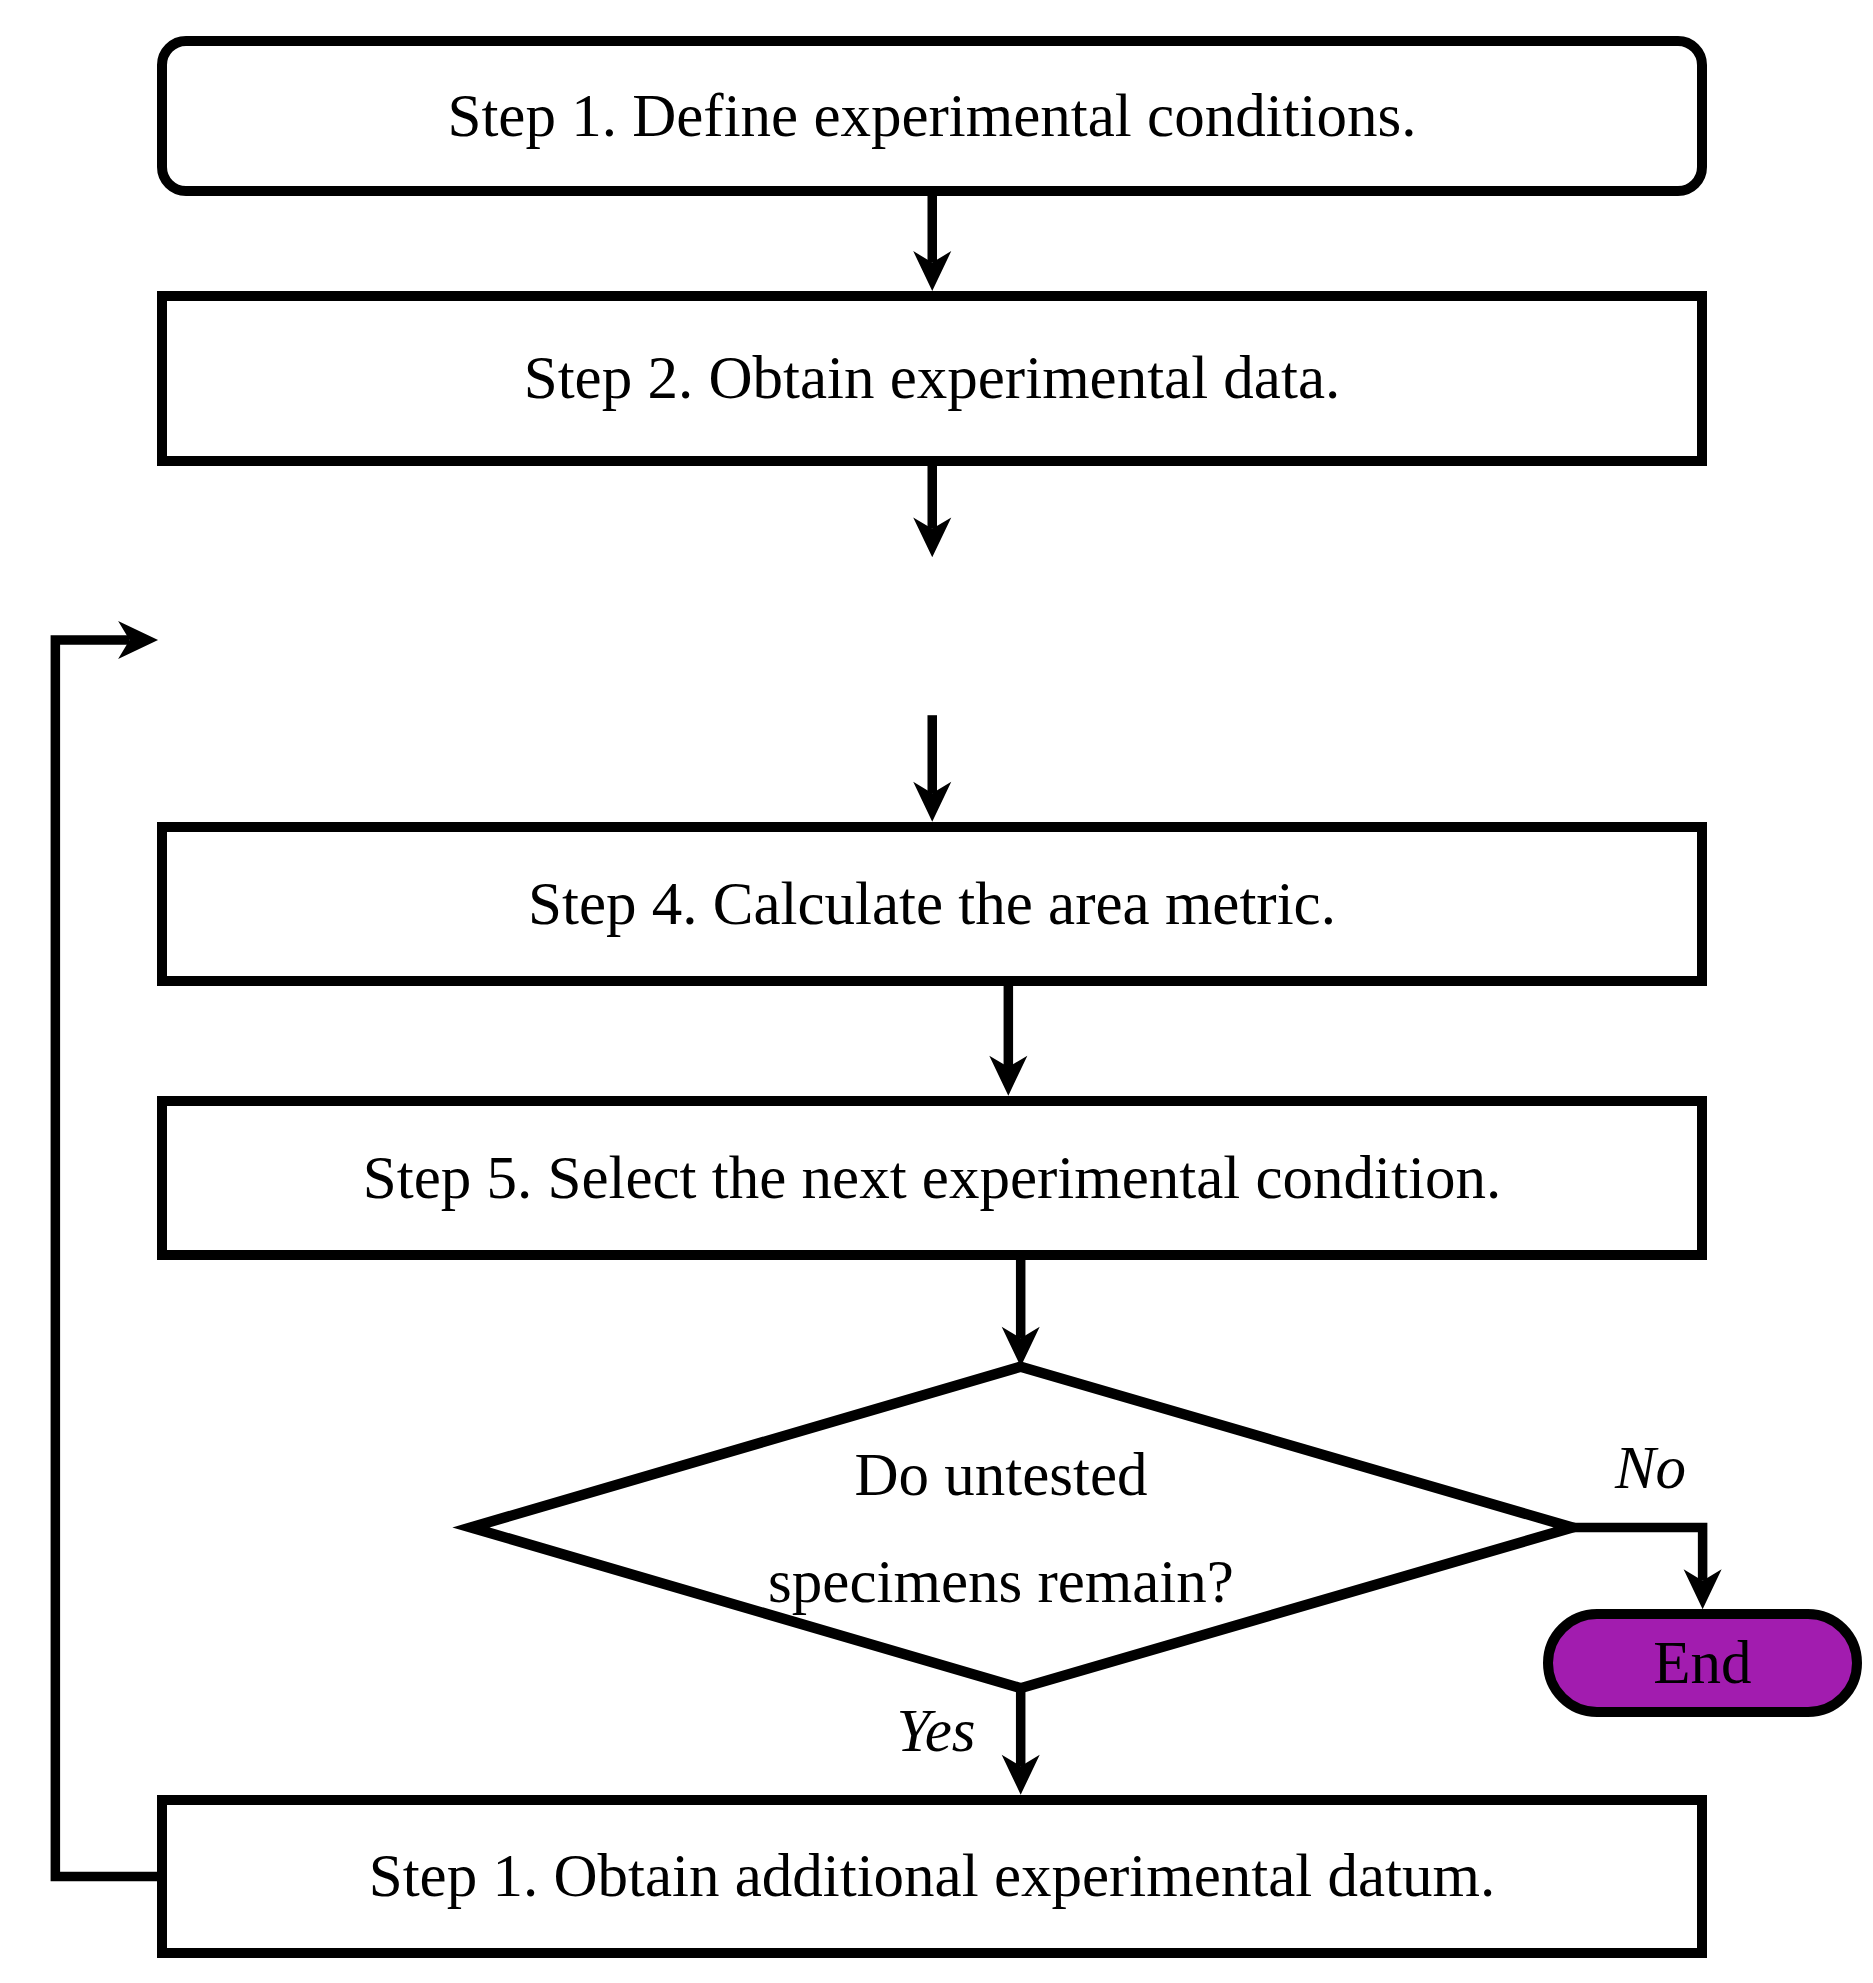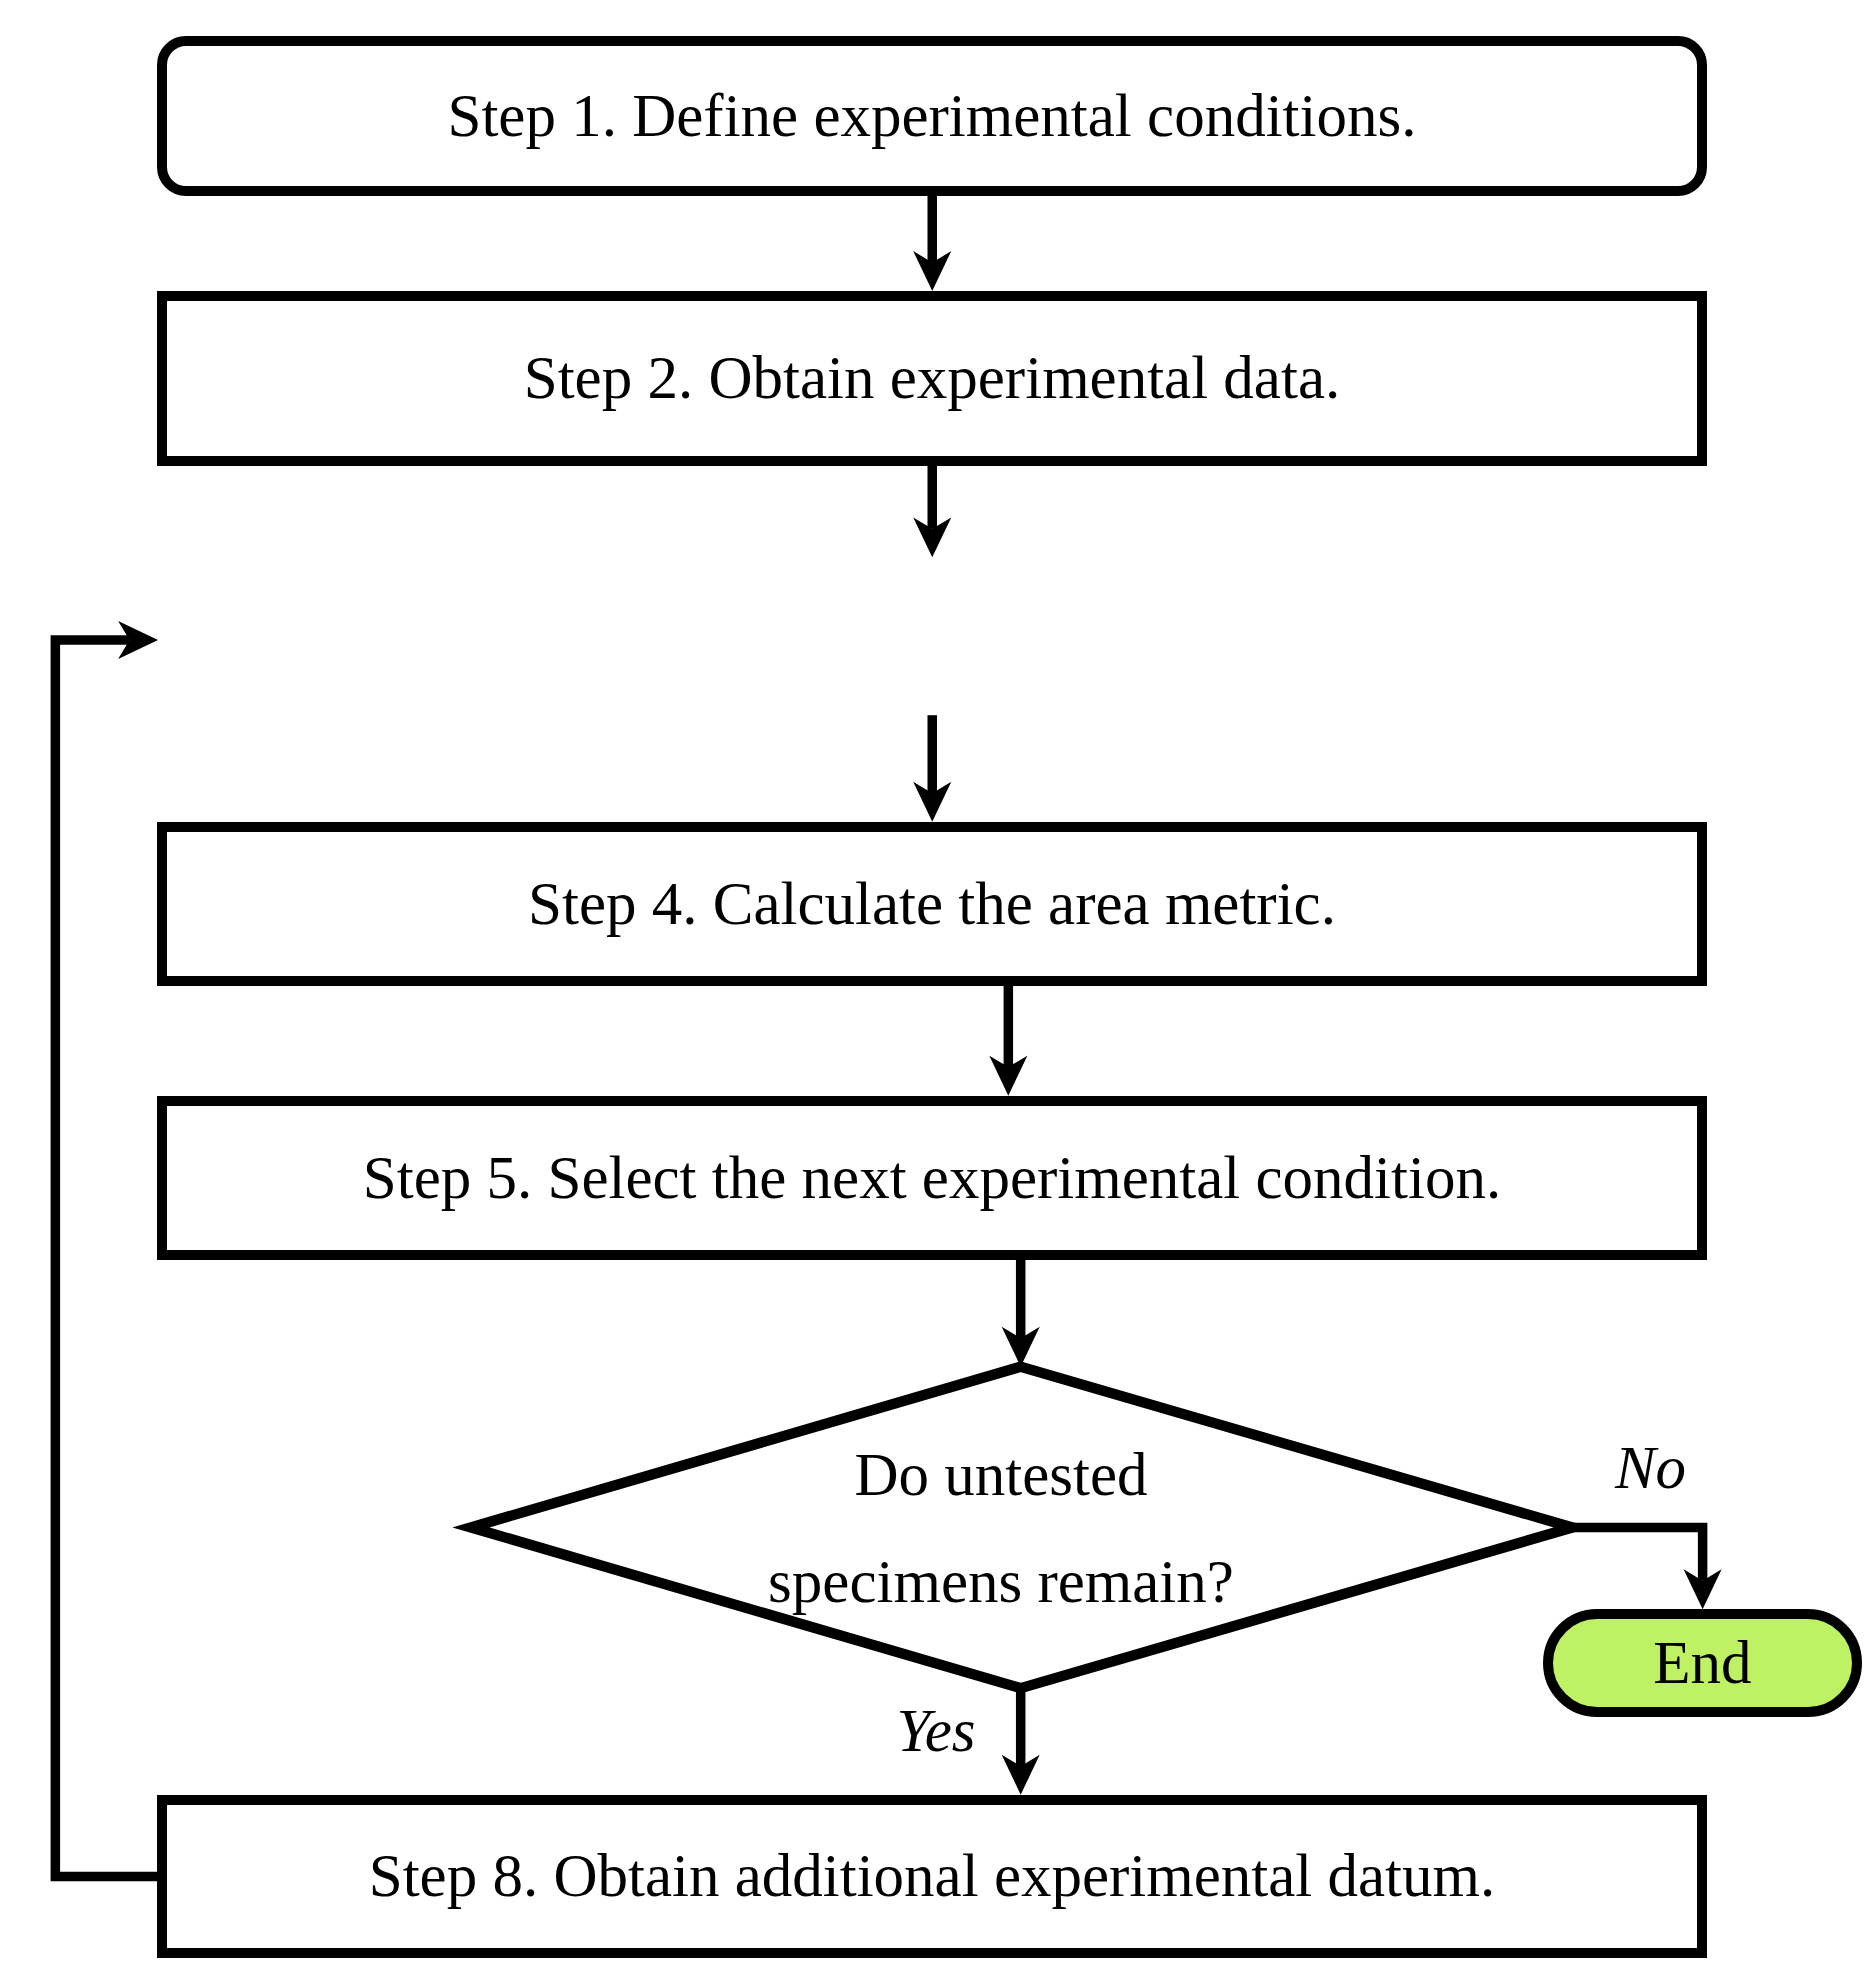--- a/index.html
+++ b/index.html
@@ -71,21 +71,21 @@
   .diamond-label span { display: block; }
   .stadium {
     position: absolute;
     left: 1543px;
     top: 1609px;
     width: 319px;
     height: 108px;
     box-sizing: border-box;
     border: 10.5px solid #000000;
     border-radius: 54px;
-    background: #bef264;
+    background: #a21caf;
     display: flex;
     align-items: center;
     justify-content: center;
     font-size: 61px;
   }
   .branch-label {
     position: absolute;
     font-size: 61px;
     font-style: italic;
     text-align: center;
@@ -151,17 +151,17 @@
   </div>
 
   <div class="branch-label" id="label-no">No</div>
   <div class="branch-label" id="label-yes">Yes</div>
 
   <div class="stadium">
     <span>End</span>
   </div>
 
   <div class="box" id="step6-box">
-    <span>Step 8. Obtain additional experimental datum.</span>
+    <span>Step 1. Obtain additional experimental datum.</span>
   </div>
 
 </div>
 
 
 </body></html>

